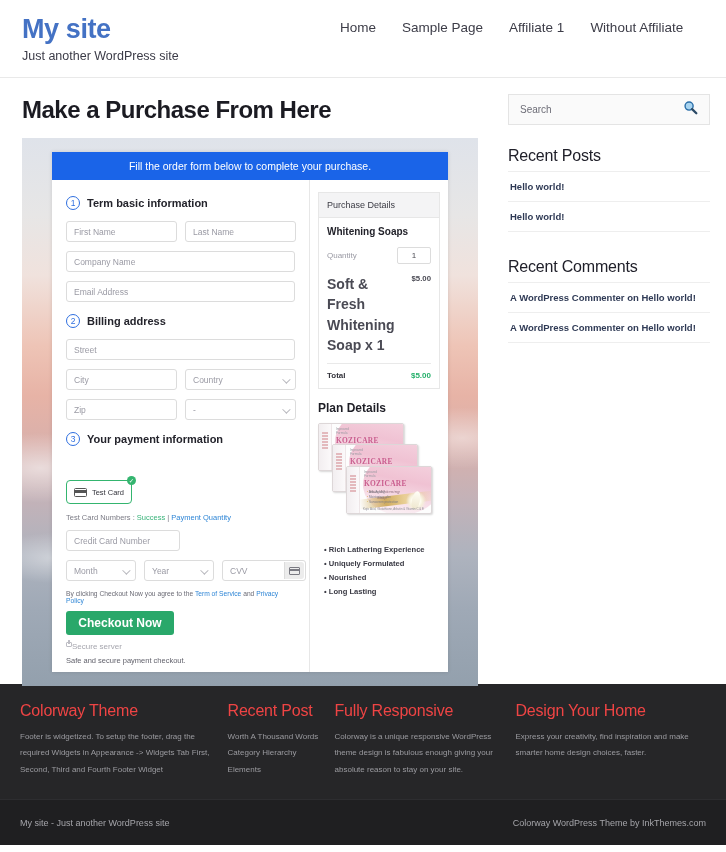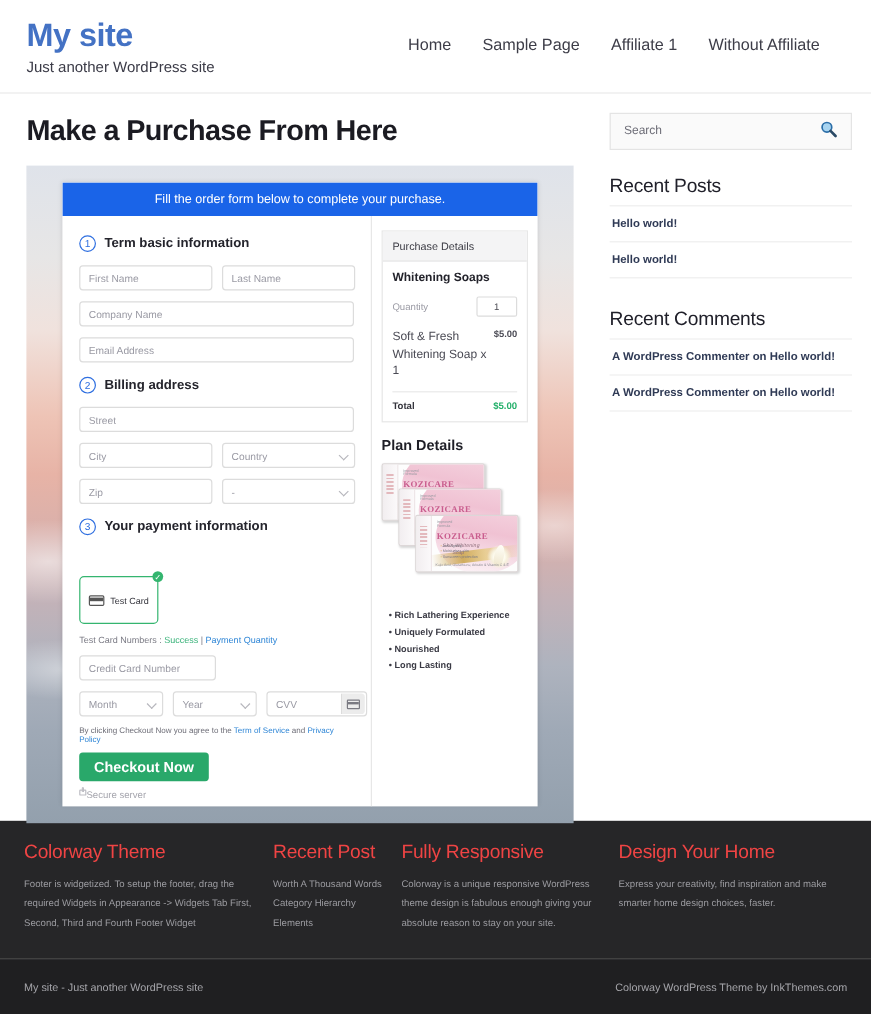--- a/index.html
+++ b/index.html
@@ -27,21 +27,21 @@
     letter-spacing: -0.4px;
     line-height: 1.15;
   }
   .site-tagline {
     font-size: 12.5px;
     color: #3b3b47;
     margin-top: 4px;
   }
   .main-nav {
     position: absolute;
-    left: 340px; top: 30px;
+    left: 340px; top: 20px;
     display: flex;
     gap: 26px;
   }
   .nav-link {
     font-size: 13.5px;
     color: #3d3d48;
     text-decoration: none;
     white-space: nowrap;
     cursor: pointer;
   }
@@ -158,21 +158,21 @@
     width: 6px; height: 6px;
     border-right: 1px solid #b7b7bd;
     border-bottom: 1px solid #b7b7bd;
     transform: rotate(45deg) translateY(-2px);
   }
 
   
   .pm-wrap { position: relative; width: 66px; margin: 1px 0 9px 0; }
   .pm-card {
     border: 1px solid #34b56f; border-radius: 4px;
-    height: 40px; display: flex; align-items: center; gap: 5px;
+    height: 24px; display: flex; align-items: center; gap: 5px;
     padding: 0 7px; background: #fff; margin-top: 34px;
   }
   .pm-card .ccicon {
     width: 13px; height: 9px; border-radius: 1.5px;
     background: #fff; border: 1px solid #555; position: relative;
   }
   .pm-card .ccicon::before {
     content:""; position:absolute; left:0; right:0; top:1.5px; height:2.5px; background:#555;
   }
   .pm-label { font-size: 7.5px; color: #34343c; white-space: nowrap; }
@@ -229,21 +229,21 @@
   }
   .pd-body { padding: 8px; }
   .pd-product { font-size: 10px; font-weight: bold; color: #23232b; margin-bottom: 10px; }
   .pd-qty-row { display:flex; align-items:center; justify-content:space-between; margin-bottom: 10px; }
   .pd-qty-label { font-size: 8px; color: #9a9aa4; }
   .qty-input {
     width: 34px; height: 17px; border: 1px solid #dcdcdc; border-radius: 2px;
     font-size: 8px; color: #4a4a52; display:flex; align-items:center; justify-content:center;
   }
   .pd-line { display:flex; justify-content:space-between; gap:6px; margin-bottom: 8px; }
-  .pd-line-name { font-size: 10px; color: #4a4a54; line-height: 1.45; max-width: 86px; font-weight: 400;}
+  .pd-line-name { font-size: 14px; color: #4a4a54; line-height: 1.45; max-width: 86px; font-weight: 700;}
   .pd-line-price { font-size: 7.8px; color: #4a4a54; font-weight: 600; }
   .pd-sep { border-top: 1px solid #e9e9e9; margin: 6px 0 7px 0; }
   .pd-total-row { display:flex; justify-content:space-between; }
   .pd-total-label { font-size: 8px; color: #33333b; font-weight: bold; }
   .pd-total-val { font-size: 8px; color: #25b06b; font-weight: bold; }
 
   .plan-title { font-size: 12px; font-weight: bold; color: #1e1e26; margin: 0 0 8px 0; }
 
   
   .prod-art { position: relative; width: 132px; height: 110px; margin-bottom: 10px; }

